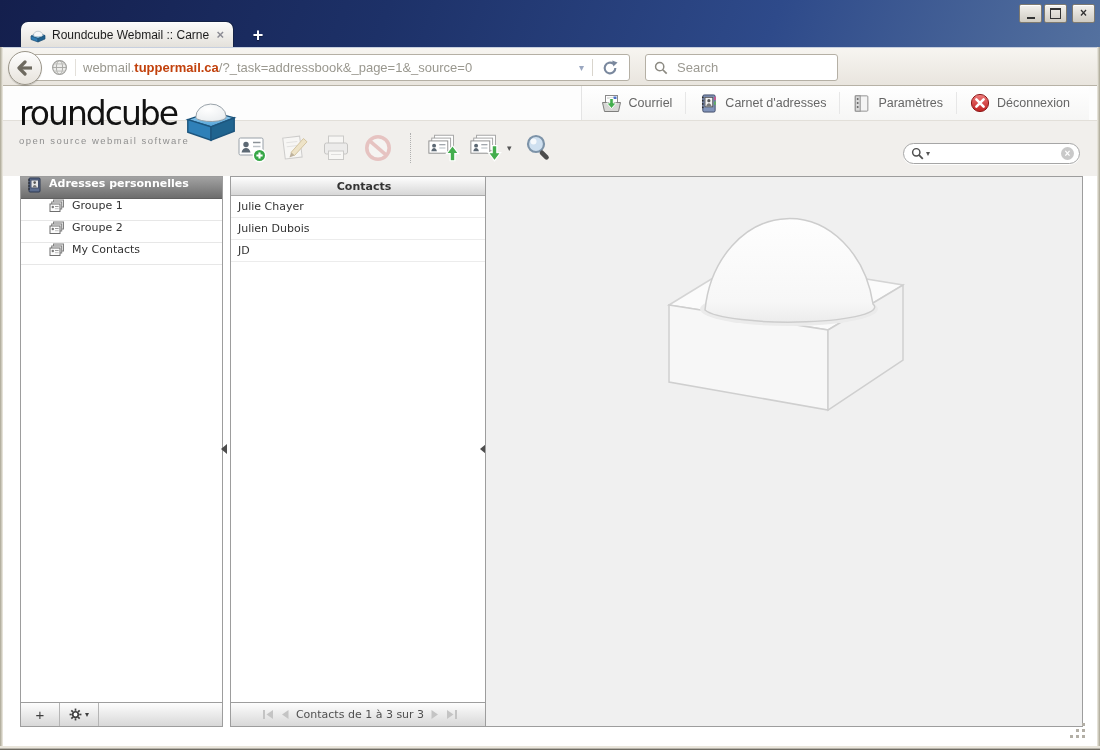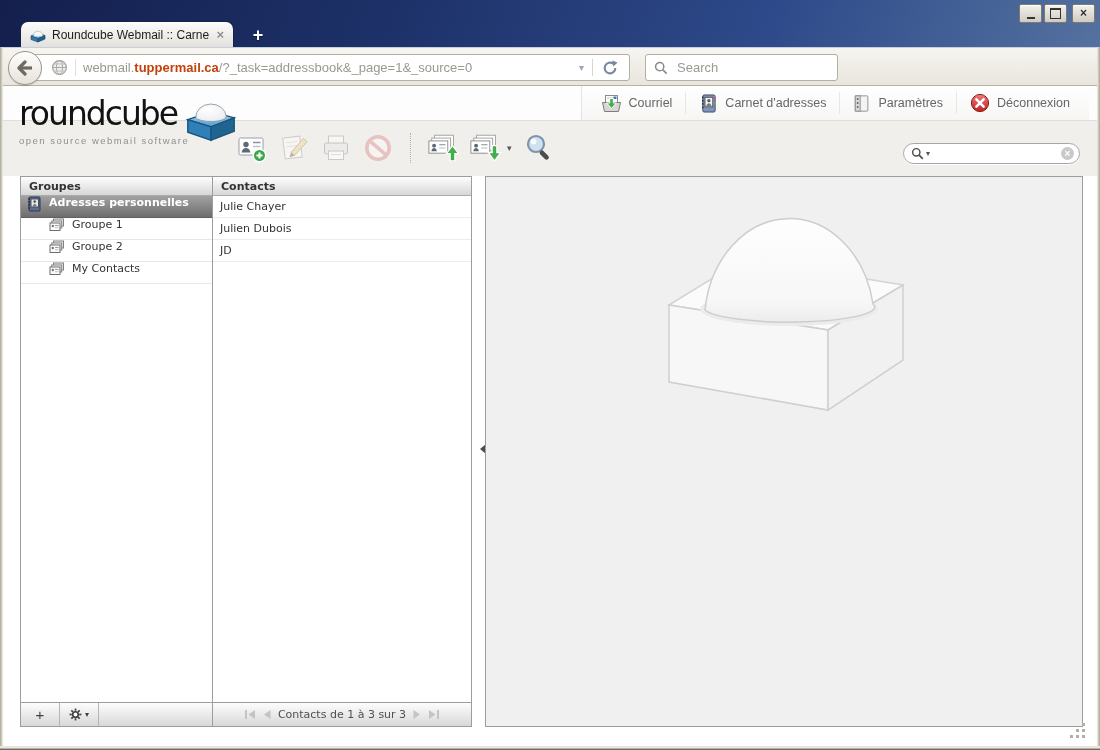--- a/index.html
+++ b/index.html
@@ -88,21 +88,21 @@
   #quicksearch .qcaret{font-size:8px;color:#555;margin:0 2px;cursor:pointer;}
   #quicksearch input{flex:1;border:none;outline:none;background:transparent;font-size:11px;
     color:#333;min-width:0;font-family:"DejaVu Sans",sans-serif;}
   .qclear{width:13px;height:13px;border-radius:50%;background:#c9c9c9;color:#fff;font-size:10px;
     line-height:13px;text-align:center;font-weight:bold;cursor:pointer;}
 
   
   .panel{position:absolute;top:90px;height:551px;background:#fff;border:1px solid #9d9d9d;
     box-sizing:border-box;}
   #groupspanel{left:17px;width:203px;}
-  #contactspanel{left:209px;width:260px;}
+  #contactspanel{left:227px;width:260px;text-align:center;}
   #contentpanel{left:482px;width:598px;background:#f0f0f0;}
   .phead{height:19px;background:linear-gradient(#fefefe,#d7d7d7);border-bottom:1px solid #ababab;
     font:bold 11px "DejaVu Sans",sans-serif;color:#333;padding:3px 0 0 8px;box-sizing:border-box;}
   .grow{height:21px;display:flex;align-items:flex-start;gap:7px;border-bottom:1px solid #e7e7e7;
     font:11px "DejaVu Sans",sans-serif;color:#333;padding-left:5px;cursor:pointer;background:#fff;}
   .grow svg{flex-shrink:0;}
   .grow.sel{background:linear-gradient(#a2a2a2,#6d6d6d);color:#fff;font-weight:bold;
     border-bottom-color:#606060;}
   .grow.ind{padding-left:28px;}
   .crow{height:21px;display:flex;align-items:center;border-bottom:1px solid #ececec;
@@ -405,21 +405,20 @@
             <line x1="10" y1="10" x2="14.5" y2="14.5" stroke="#4e4e4e" stroke-width="2.2"></line>
           </svg>
         </span>
         <span class="qcaret">▾</span>
         <input style="">
         <span class="qclear">×</span>
       </div>
     </div>
 
     <div id="groupspanel" class="panel">
-      <div class="phead">Groupes</div>
       <div class="grow sel">
         <svg width="16" height="16" viewBox="0 0 16 16">
           <rect x="3" y="1" width="11" height="14" rx="1" fill="#5c6d8e" stroke="#2c3850"></rect>
           <rect x="5" y="3" width="7.5" height="8" fill="#e6e6e6" stroke="#44506b"></rect>
           <circle cx="8.7" cy="5.6" r="1.3" fill="#555"></circle>
           <path d="M6.6 10.6 c.3-1.7 1.3-2.5 2.1-2.5 .8 0 1.8.8 2.1 2.5z" fill="#777"></path>
           <circle cx="3" cy="3" r=".7" fill="#111"></circle>
             <circle cx="3" cy="6" r=".7" fill="#111"></circle>
           <circle cx="3" cy="9" r=".7" fill="#111"></circle>
             <circle cx="3" cy="12" r=".7" fill="#111"></circle>

